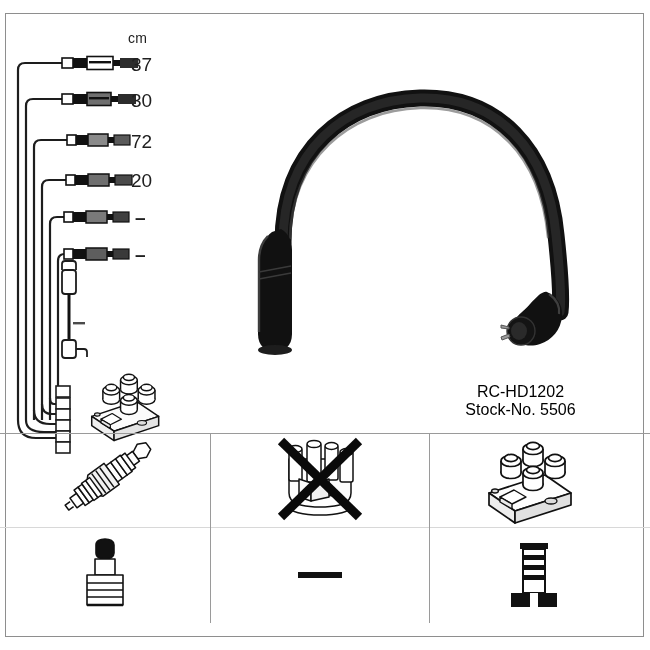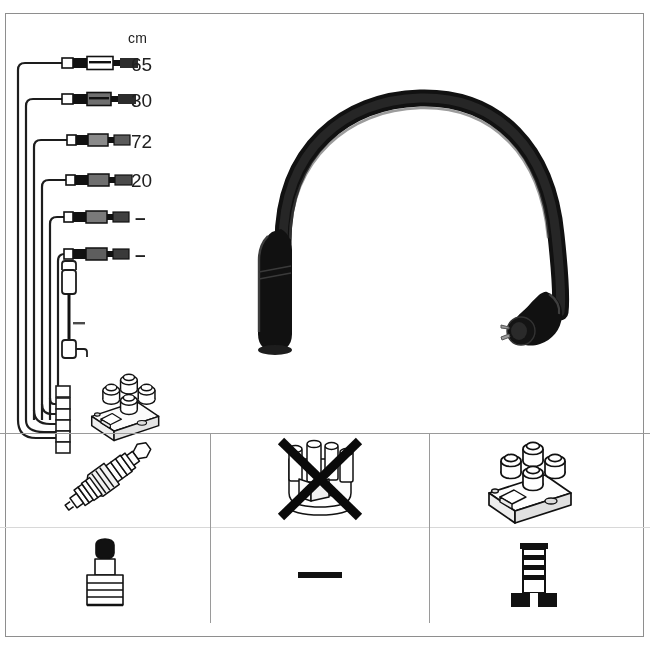--- a/index.html
+++ b/index.html
@@ -201,27 +201,31 @@
         <ellipse cx="519" cy="331" rx="8" ry="9" fill="#2a2a2a"></ellipse>
 
         <path d="M509,327 l-8,-2 l0,3 l8,1 Z" fill="#9a9a9a" stroke="#555" stroke-width="1"></path>
         <path d="M509,334 l-8,3 l1,3 l8,-3 Z" fill="#9a9a9a" stroke="#555" stroke-width="1"></path>
         <path d="M549,294 C556,299 560,306 559,314" fill="none" stroke="#3f3f3f" stroke-width="2.2"></path>
       </g>
     </g>
   </svg>
 
   <div class="cm-head">cm</div>
-  <div class="len" style="top:54px;">65</div>
+  <div class="len" style="top:54px;">37</div>
   <div class="len" style="top:90px;">30</div>
   <div class="len" style="top:131px;">72</div>
   <div class="len" style="top:170px;">20</div>
   <div class="dash-lbl" style="top:207px;">–</div>
   <div class="dash-lbl" style="top:244px;">–</div>
 
+  <div class="title-wrap">
+    <div class="part">RC-HD1202</div>
+    <div class="stock">Stock-No. 5506</div>
+  </div>
 
   <div class="panel-strip">
     <div class="panel-h"></div>
     <div class="panel-mid"></div>
     <div class="panel-v v1"></div>
     <div class="panel-v v2"></div>
 
     <div class="cell cell-1a">
       <svg width="130" height="88" viewBox="0 0 130 88">
         <g transform="rotate(-36 65 44)" stroke="#111" stroke-width="1.5" fill="#fff" stroke-linejoin="round">

